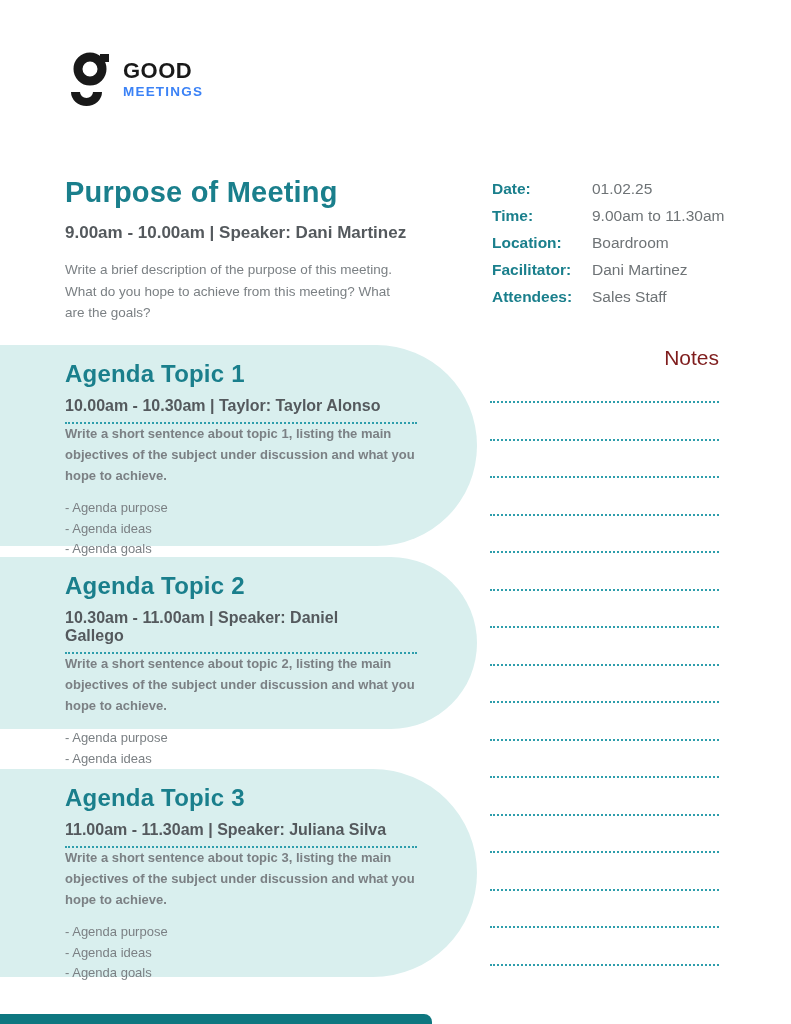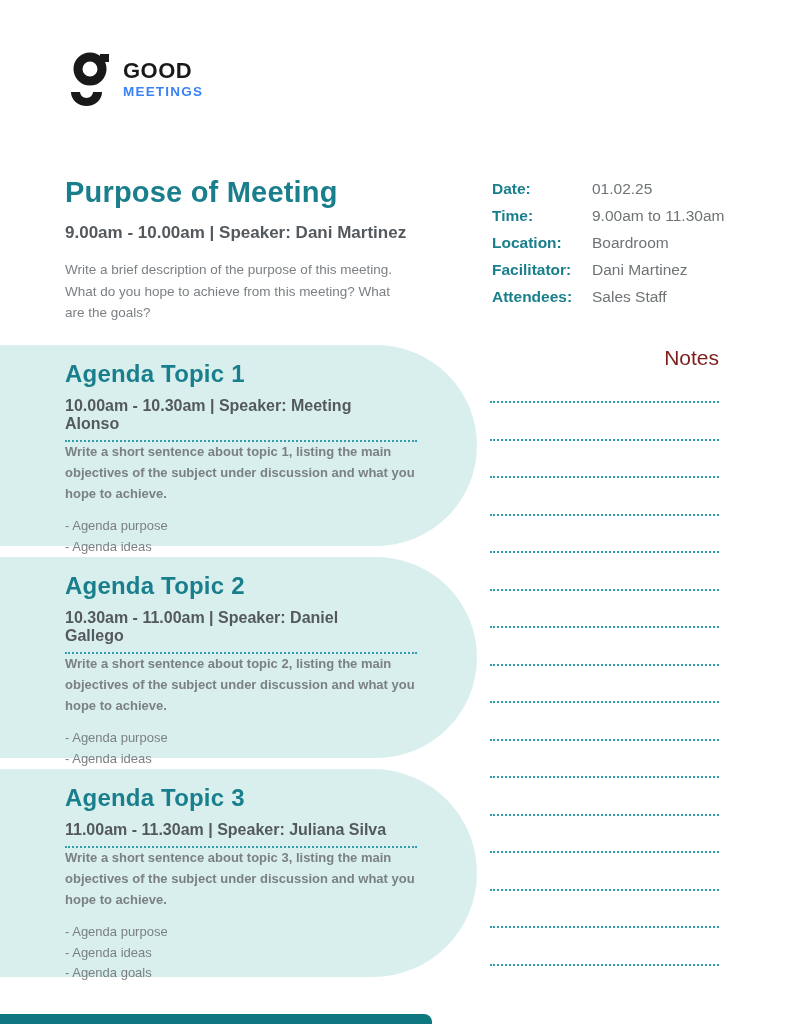--- a/index.html
+++ b/index.html
@@ -74,21 +74,21 @@
 
   
   .agenda-block {
     position: absolute; left: 0;
     width: 477px;
     background: #D9EFEE;
     border-radius: 0 105px 105px 0;
     padding: 15px 90px 0 65px;
   }
   .block-1 { top: 345px; height: 201px; }
-  .block-2 { top: 557px; height: 201px; }
+  .block-2 { top: 557px; height: 172px; }
   .block-3 { top: 769px; height: 208px; }
   .topic-title { color: #1A7F8C; font-size: 24px; font-weight: 700; letter-spacing: 0.2px; }
   .topic-meta { margin-top: 9px; color: #54595D; font-size: 16px; font-weight: 700; }
   .topic-separator {
     width: 352px; height: 3px;
     border-bottom: 2.5px dotted #2E9EAC;
     margin-top: 6px;
   }
   .topic-desc { color: #7B8084; font-size: 13px; line-height: 1.6; width: 372px; font-weight: bold; }
   .topic-bullets { margin-top: 12px; color: #7B8084; font-size: 13px; line-height: 1.55; }
@@ -163,21 +163,21 @@
       <div class="note-line"></div>
       <div class="note-line"></div>
       <div class="note-line"></div>
       <div class="note-line"></div>
       <div class="note-line"></div>
       <div class="note-line"></div>
     </div>
 
   <div class="agenda-block block-1">
     <div class="topic-title">Agenda Topic 1</div>
-    <div class="topic-meta">10.00am - 10.30am  |  Speaker: Meeting Alonso</div>
+    <div class="topic-meta">10.00am - 10.30am  |  Taylor: Taylor Alonso</div>
     <div class="topic-separator"></div>
     <div class="topic-desc">Write a short sentence about topic 1, listing the main objectives of the subject under discussion and what you hope to achieve.</div>
     <div class="topic-bullets">
       <div>- Agenda purpose</div>
       <div>- Agenda ideas</div>
       <div>- Agenda goals</div>
     </div>
   </div>
 
   <div class="agenda-block block-2">

